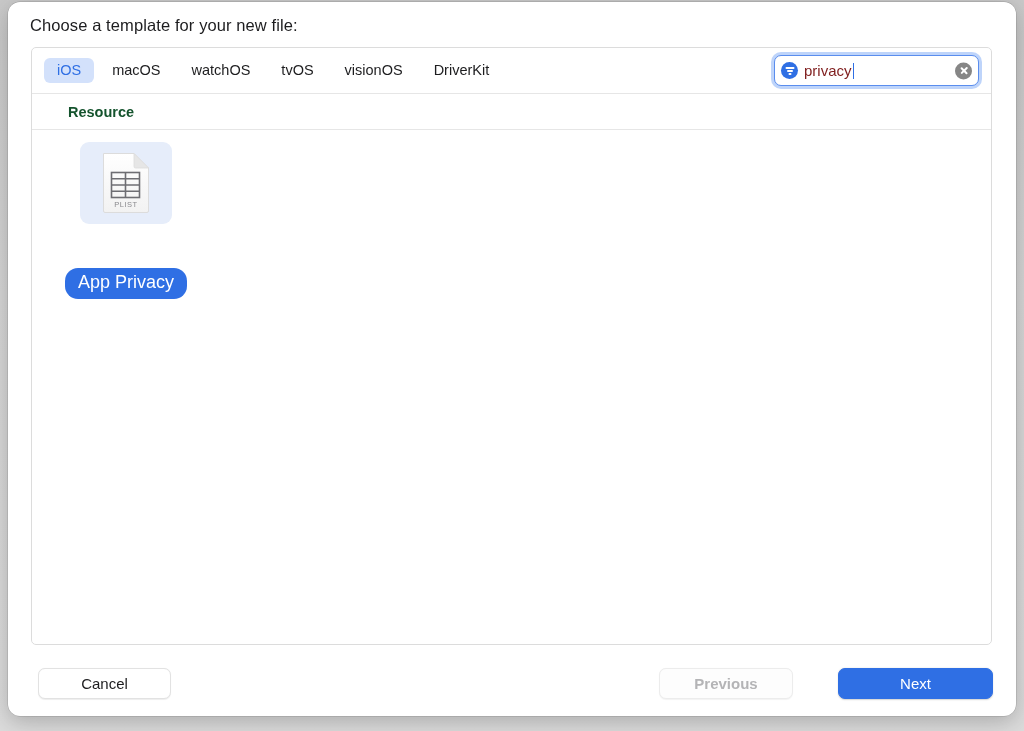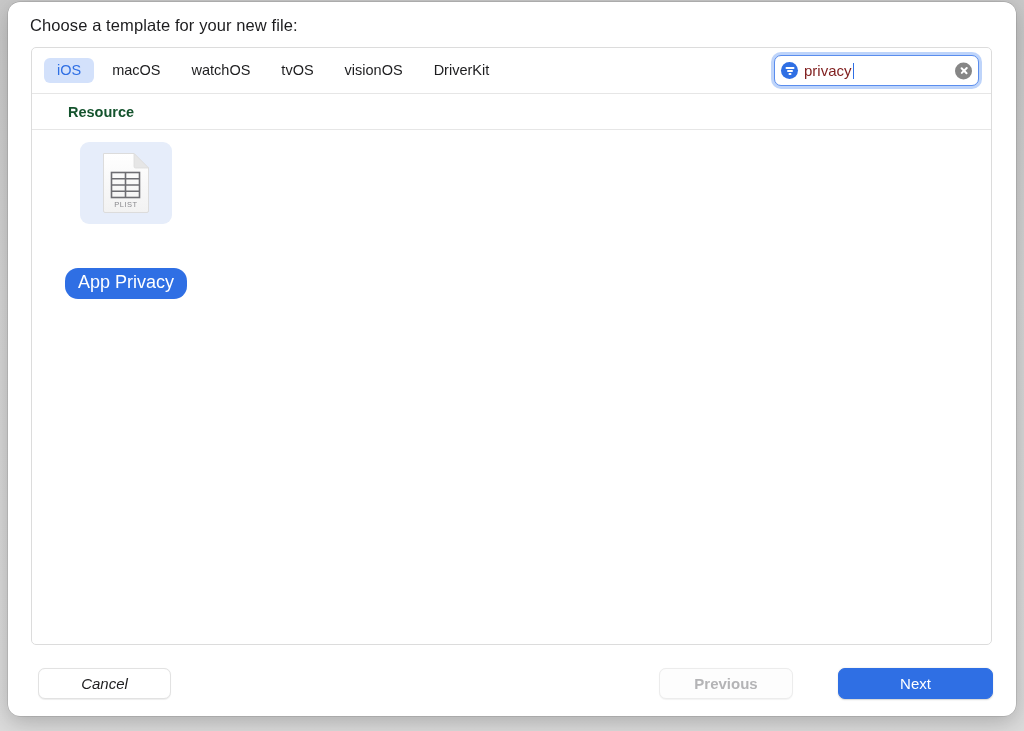--- a/index.html
+++ b/index.html
@@ -250,21 +250,20 @@
     white-space: nowrap;
   }
 
   .btn-cancel {
     left: 7px;
     width: 133px;
     background: #ffffff;
     border: 1px solid #e2e2e2;
     color: #1d1d1f;
     box-shadow: 0 0.5px 1px rgba(0,0,0,0.07);
-    font-style: italic;
   }
 
   .btn-previous {
     right: 200px;
     width: 134px;
     background: #fdfdfd;
     border: 1px solid #ececec;
     color: #b4b4b6;
     box-shadow: 0 0.5px 1px rgba(0,0,0,0.05);
     font-weight: bold;

